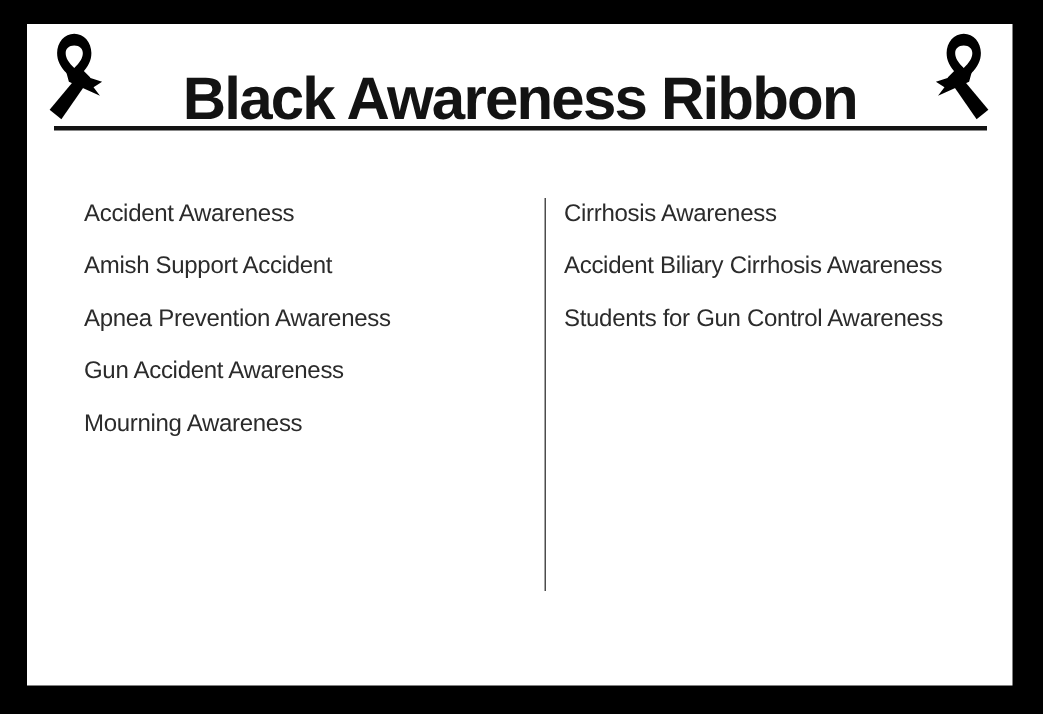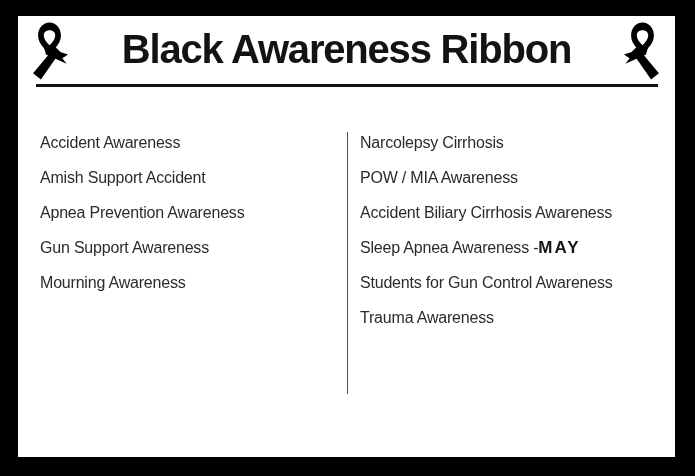--- a/index.html
+++ b/index.html
@@ -18,39 +18,40 @@
   }
   .ribbon {
     position: absolute;
     top: 5px;
     width: 43px; height: 60px;
   }
   .ribbon.left  { left: 10px; }
   .ribbon.right { left: 603px; transform: scaleX(-1); }
   .title {
     position: absolute;
-    top: 11px; left: 58px; right: 58px;
+    top: 28px; left: 58px; right: 58px;
     text-align: center;
     font-size: 40px;
     font-weight: bold;
     letter-spacing: -1.2px;
     color: #131313;
     white-space: nowrap;
   }
   .rule {
     position: absolute;
     top: 68px; left: 18px;
     width: 622px; height: 3px;
     background: #131313;
   }
   .columns {
     position: absolute;
     top: 109px; left: 0; right: 0; bottom: 0;
     display: flex;
     align-items: flex-start;
+    padding-left: 16px;
   }
   .col { box-sizing: border-box; }
   .col.first  { width: 329px; padding-left: 22px; }
   .col.second { flex: 1; padding-left: 12px; }
   .vdivider {
     width: 1px;
     height: 262px;
     margin-top: 7px;
     background: #4d4d4d;
   }
@@ -98,38 +99,35 @@
 
     <div class="col first">
 
         <div class="item"><span>Accident Awareness</span></div>
 
         <div class="item"><span>Amish Support Accident</span></div>
 
 
         <div class="item"><span>Apnea Prevention Awareness</span></div>
 
-        <div class="item"><span>Gun Support Awareness</span></div>
+        <div class="item"><span>Gun Accident Awareness</span></div>
 
 
         <div class="item"><span>Mourning Awareness</span></div>
       </div>
 
     <div class="vdivider"></div>
 
     <div class="col second">
 
-        <div class="item"><span>Narcolepsy Cirrhosis</span></div>
+        <div class="item"><span>Cirrhosis Awareness</span></div>
 
-        <div class="item"><span>POW / MIA Awareness</span></div>
 
         <div class="item"><span>Accident Biliary Cirrhosis Awareness</span></div>
 
-        <div class="item"><span>Sleep Apnea Awareness -</span><span class="may">MAY</span></div>
 
 
         <div class="item"><span>Students for Gun Control Awareness</span></div>
 
-        <div class="item"><span>Trauma Awareness</span></div>
       </div>
 
   </div>
 </div>
 
 </body></html>

